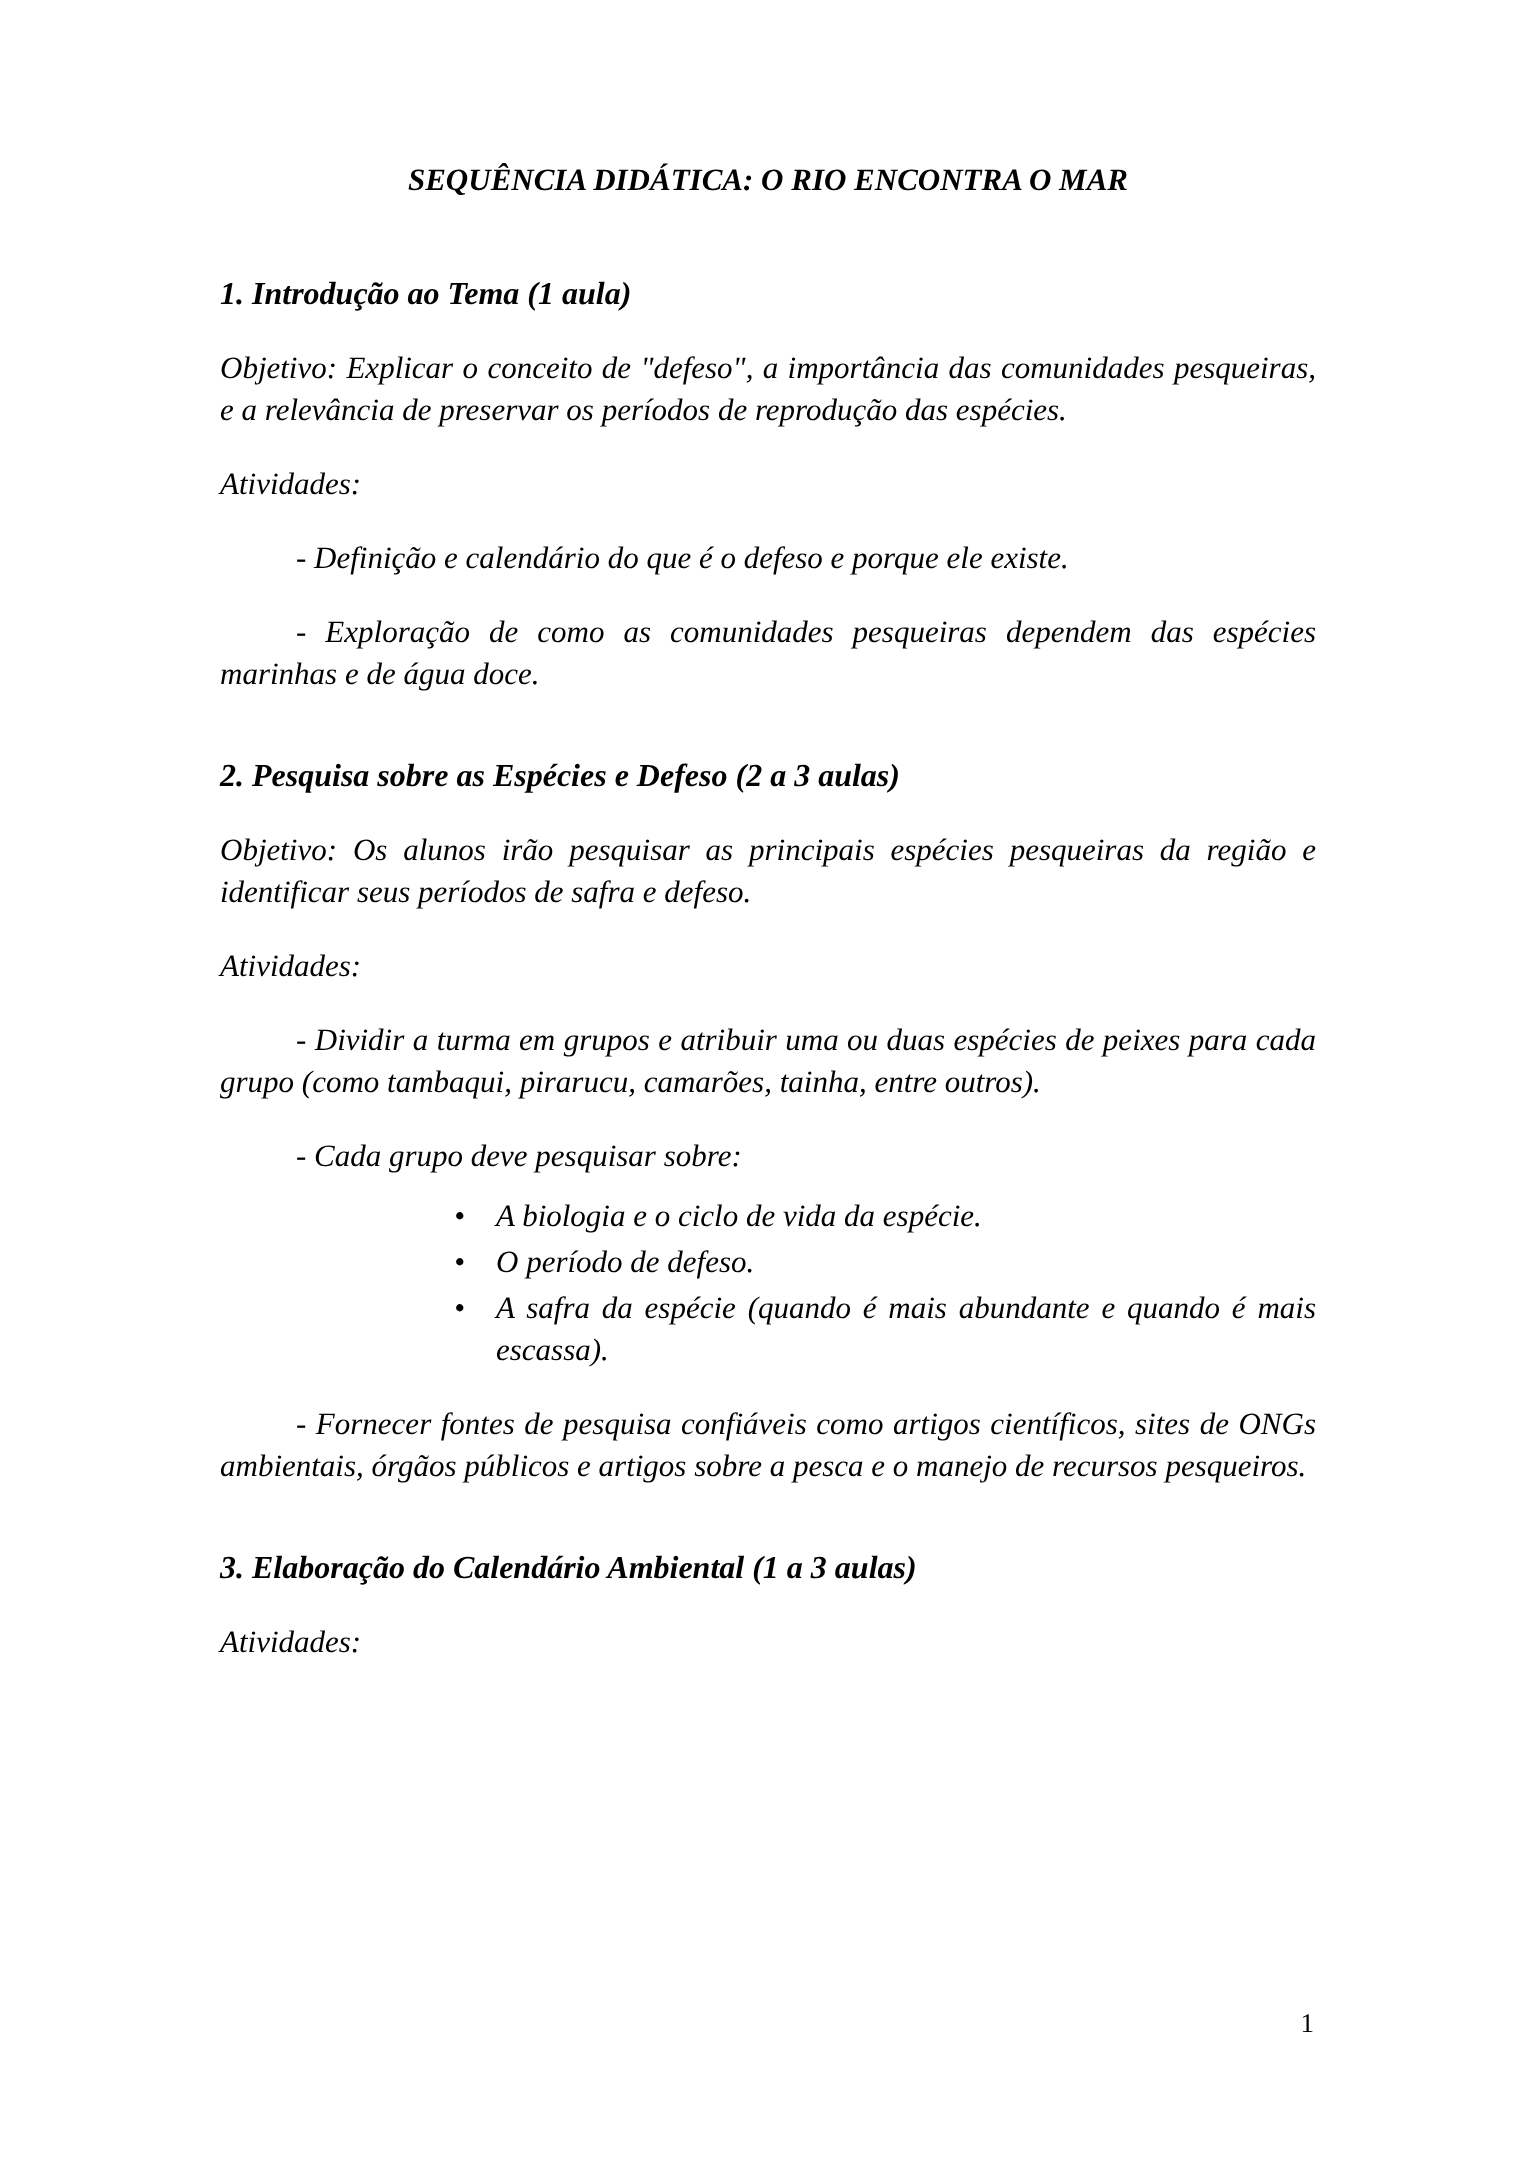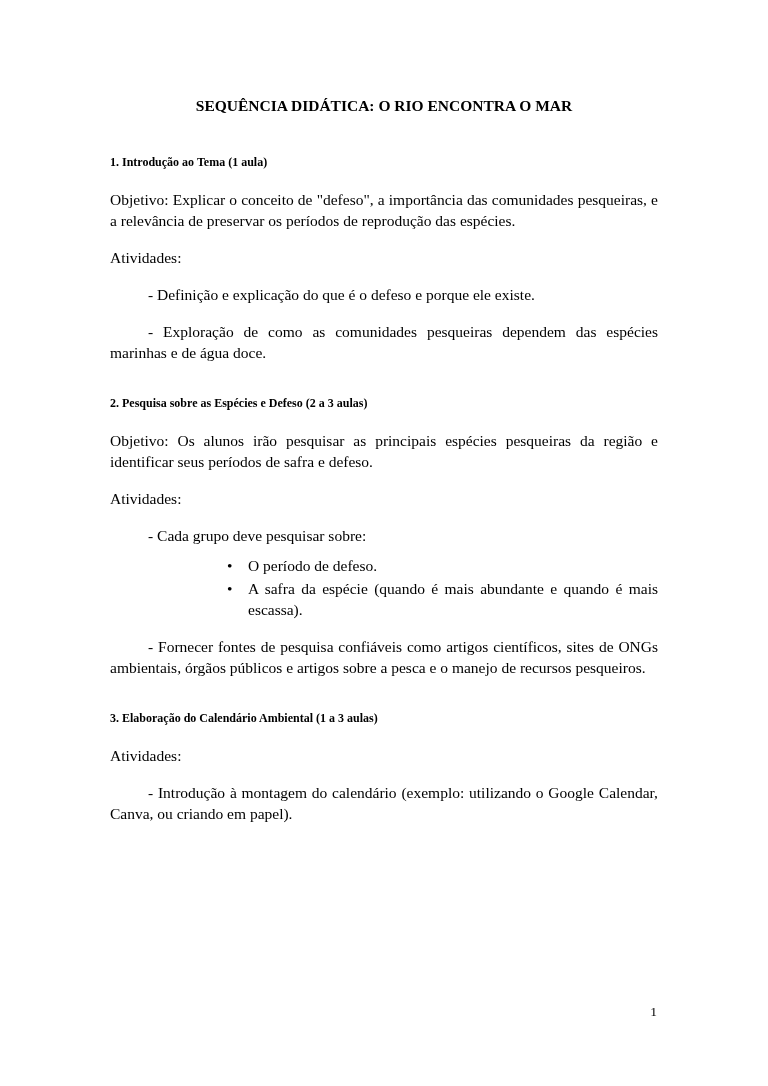--- a/index.html
+++ b/index.html
@@ -13,32 +13,33 @@
     height: 1086px;
     background: #ffffff;
     font-family: "Liberation Serif", serif;
     font-size: 15.5px;
     line-height: 21px;
     color: #000000;
     overflow: hidden;
   }
   .content {
     position: absolute;
-    top: 95px;
+    top: 80px;
     left: 110px;
     width: 548px;
+    font-style: italic;
   }
   .doc-title {
     font-size: 15.5px;
     font-weight: bold;
     text-align: center;
     margin: 0 0 36px 0;
   }
   .section-heading {
-    font-size: 12px;
+    font-size: 16px;
     font-weight: bold;
     margin: 30px 0 9px 0;
     text-align: left;
   }
   .para {
     margin: 16px 0 9px 0;
     text-align: justify;
   }
   .indent {
     text-indent: 38px;
@@ -73,33 +74,34 @@
 <body>
 
 <div class="page">
   <div class="content">
 
     <h1 class="doc-title">SEQUÊNCIA DIDÁTICA: O RIO ENCONTRA O MAR</h1>
 
     <h2 class="section-heading">1. Introdução ao Tema (1 aula)</h2>
     <p class="para">Objetivo: Explicar o conceito de "defeso", a importância das comunidades pesqueiras, e a relevância de preservar os períodos de reprodução das espécies.</p>
     <p class="para">Atividades:</p>
-    <p class="para indent">- Definição e explicação do que é o defeso e porque ele existe.</p>
+    <p class="para indent">- Definição e calendário do que é o defeso e porque ele existe.</p>
     <p class="para indent">- Exploração de como as comunidades pesqueiras dependem das espécies marinhas e de água doce.</p>
 
     <h2 class="section-heading">2. Pesquisa sobre as Espécies e Defeso (2 a 3 aulas)</h2>
     <p class="para">Objetivo: Os alunos irão pesquisar as principais espécies pesqueiras da região e identificar seus períodos de safra e defeso.</p>
     <p class="para">Atividades:</p>
+    <p class="para indent">- Dividir a turma em grupos e atribuir uma ou duas espécies de peixes para cada grupo (como tambaqui, pirarucu, camarões, tainha, entre outros).</p>
     <p class="para indent">- Cada grupo deve pesquisar sobre:</p>
     <ul class="bullet-list">
+      <li>A biologia e o ciclo de vida da espécie.</li>
       <li>O período de defeso.</li>
       <li>A safra da espécie (quando é mais abundante e quando é mais escassa).</li>
     </ul>
     <p class="para indent">- Fornecer fontes de pesquisa confiáveis como artigos científicos, sites de ONGs ambientais, órgãos públicos e artigos sobre a pesca e o manejo de recursos pesqueiros.</p>
 
     <h2 class="section-heading">3. Elaboração do Calendário Ambiental (1 a 3 aulas)</h2>
     <p class="para">Atividades:</p>
-    <p class="para indent">- Introdução à montagem do calendário (exemplo: utilizando o Google Calendar, Canva, ou criando em papel).</p>
 
   </div>
 
   <div class="page-number">1</div>
 </div>
 
 </body></html>

